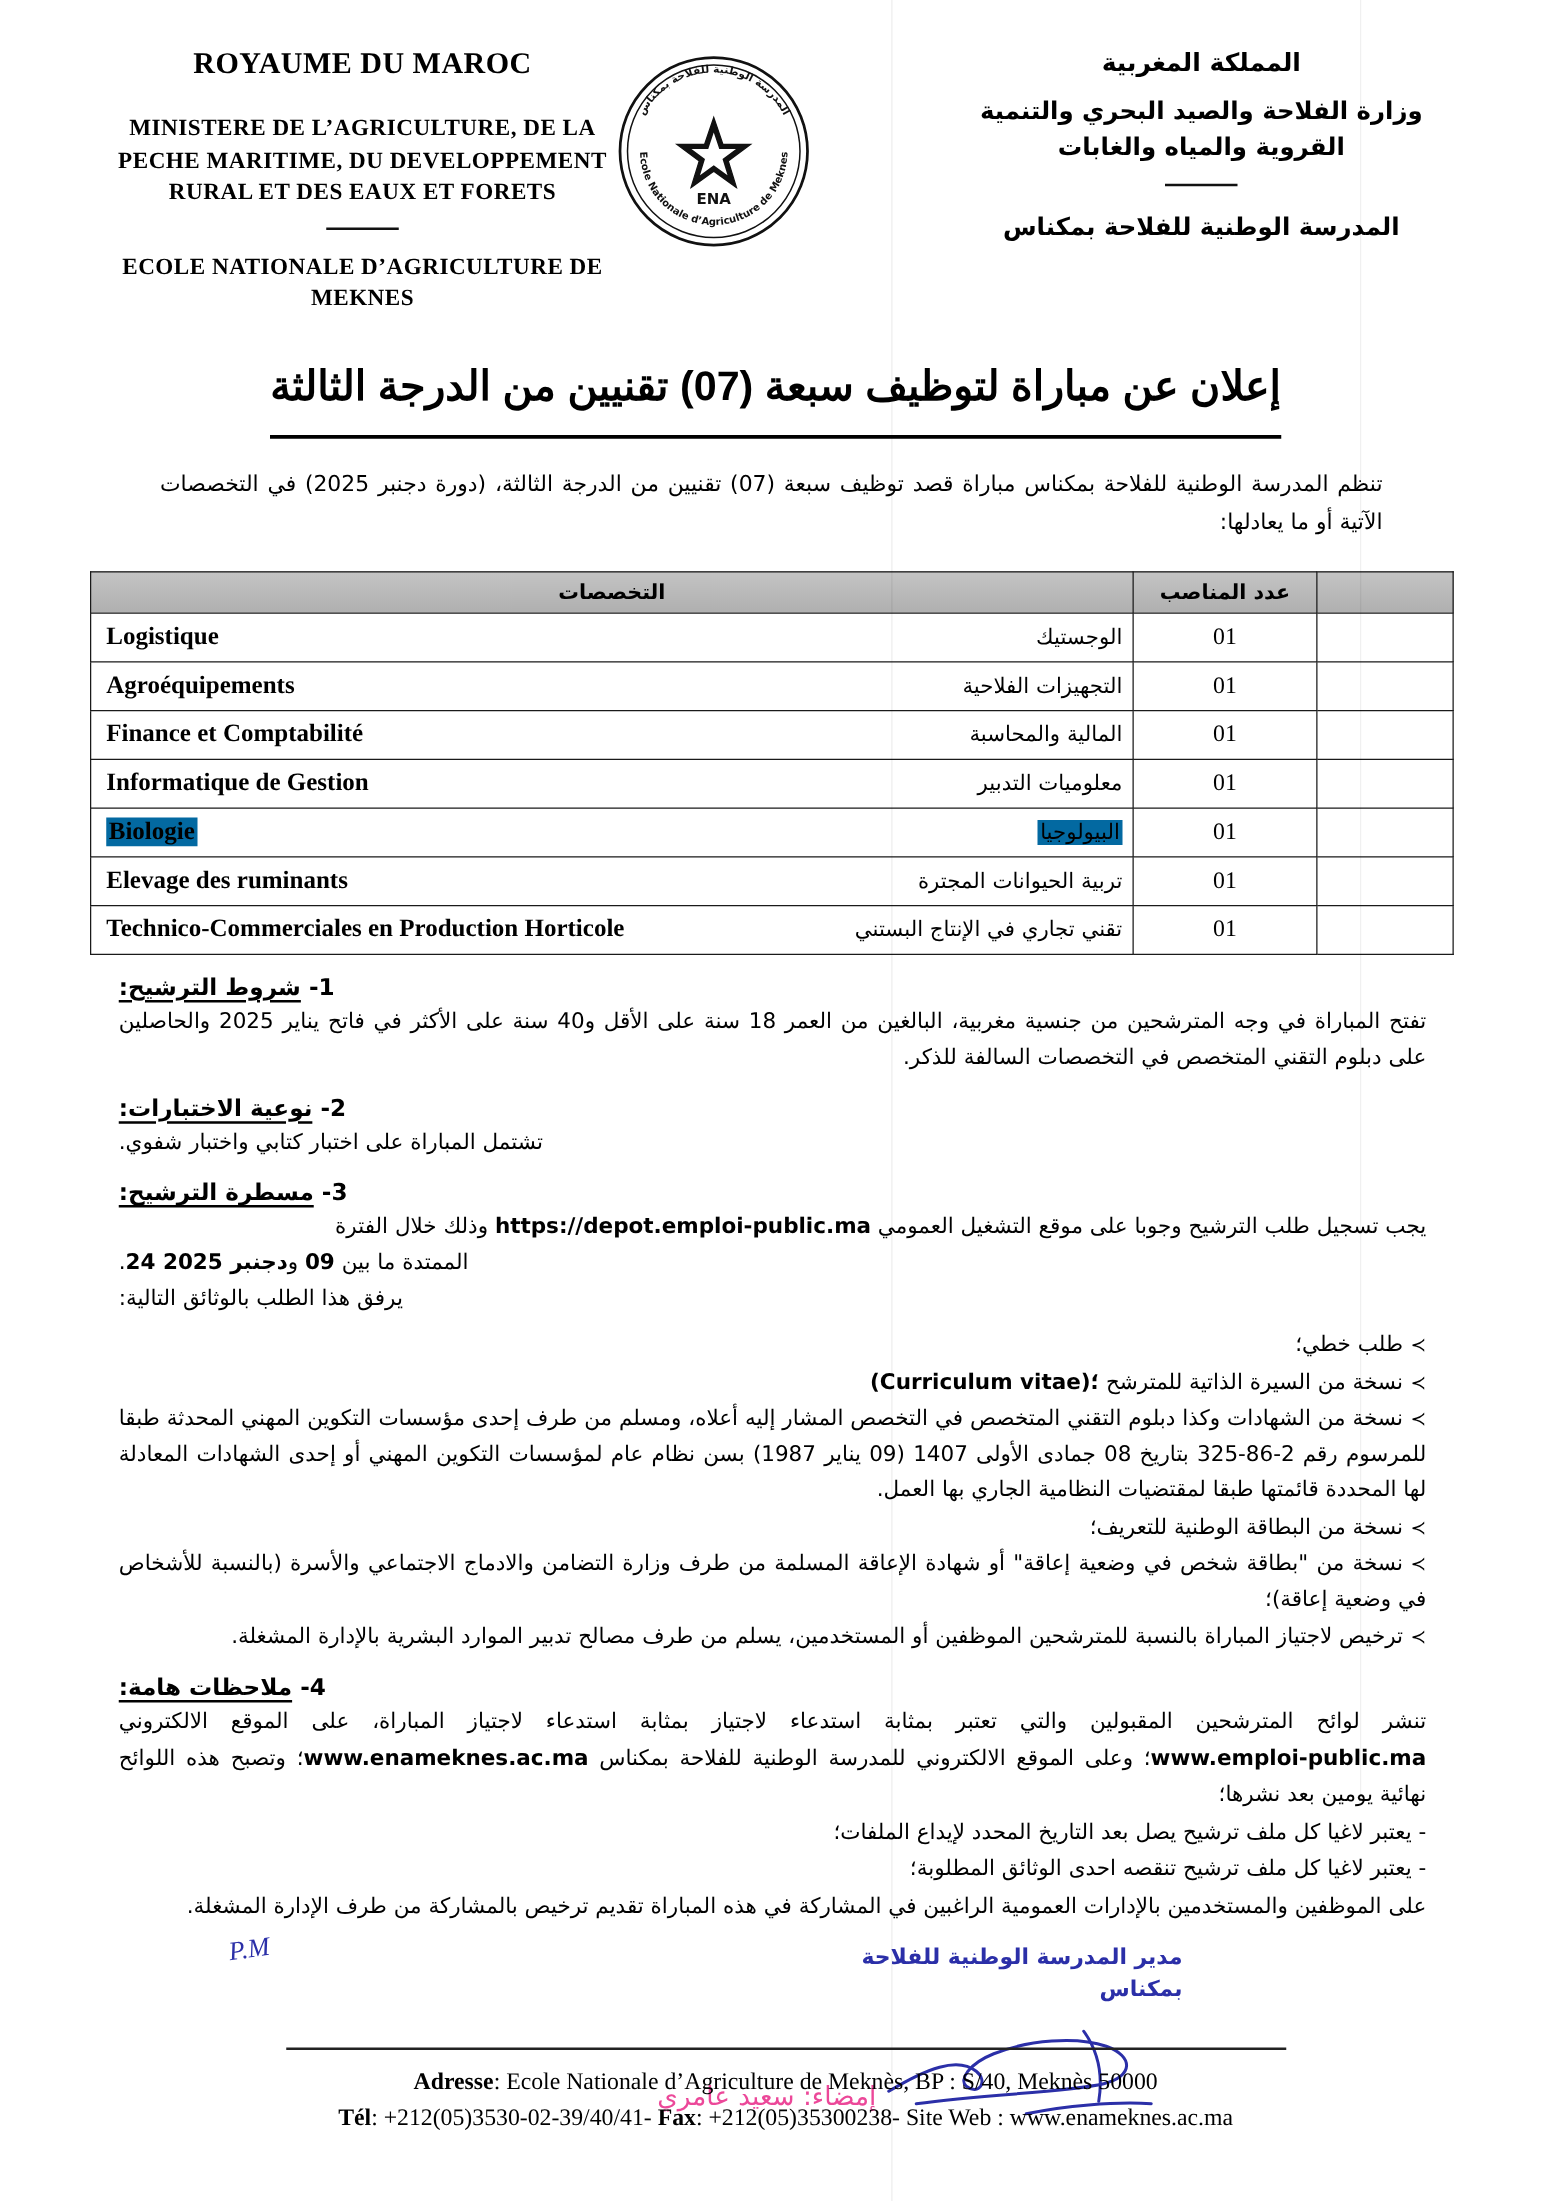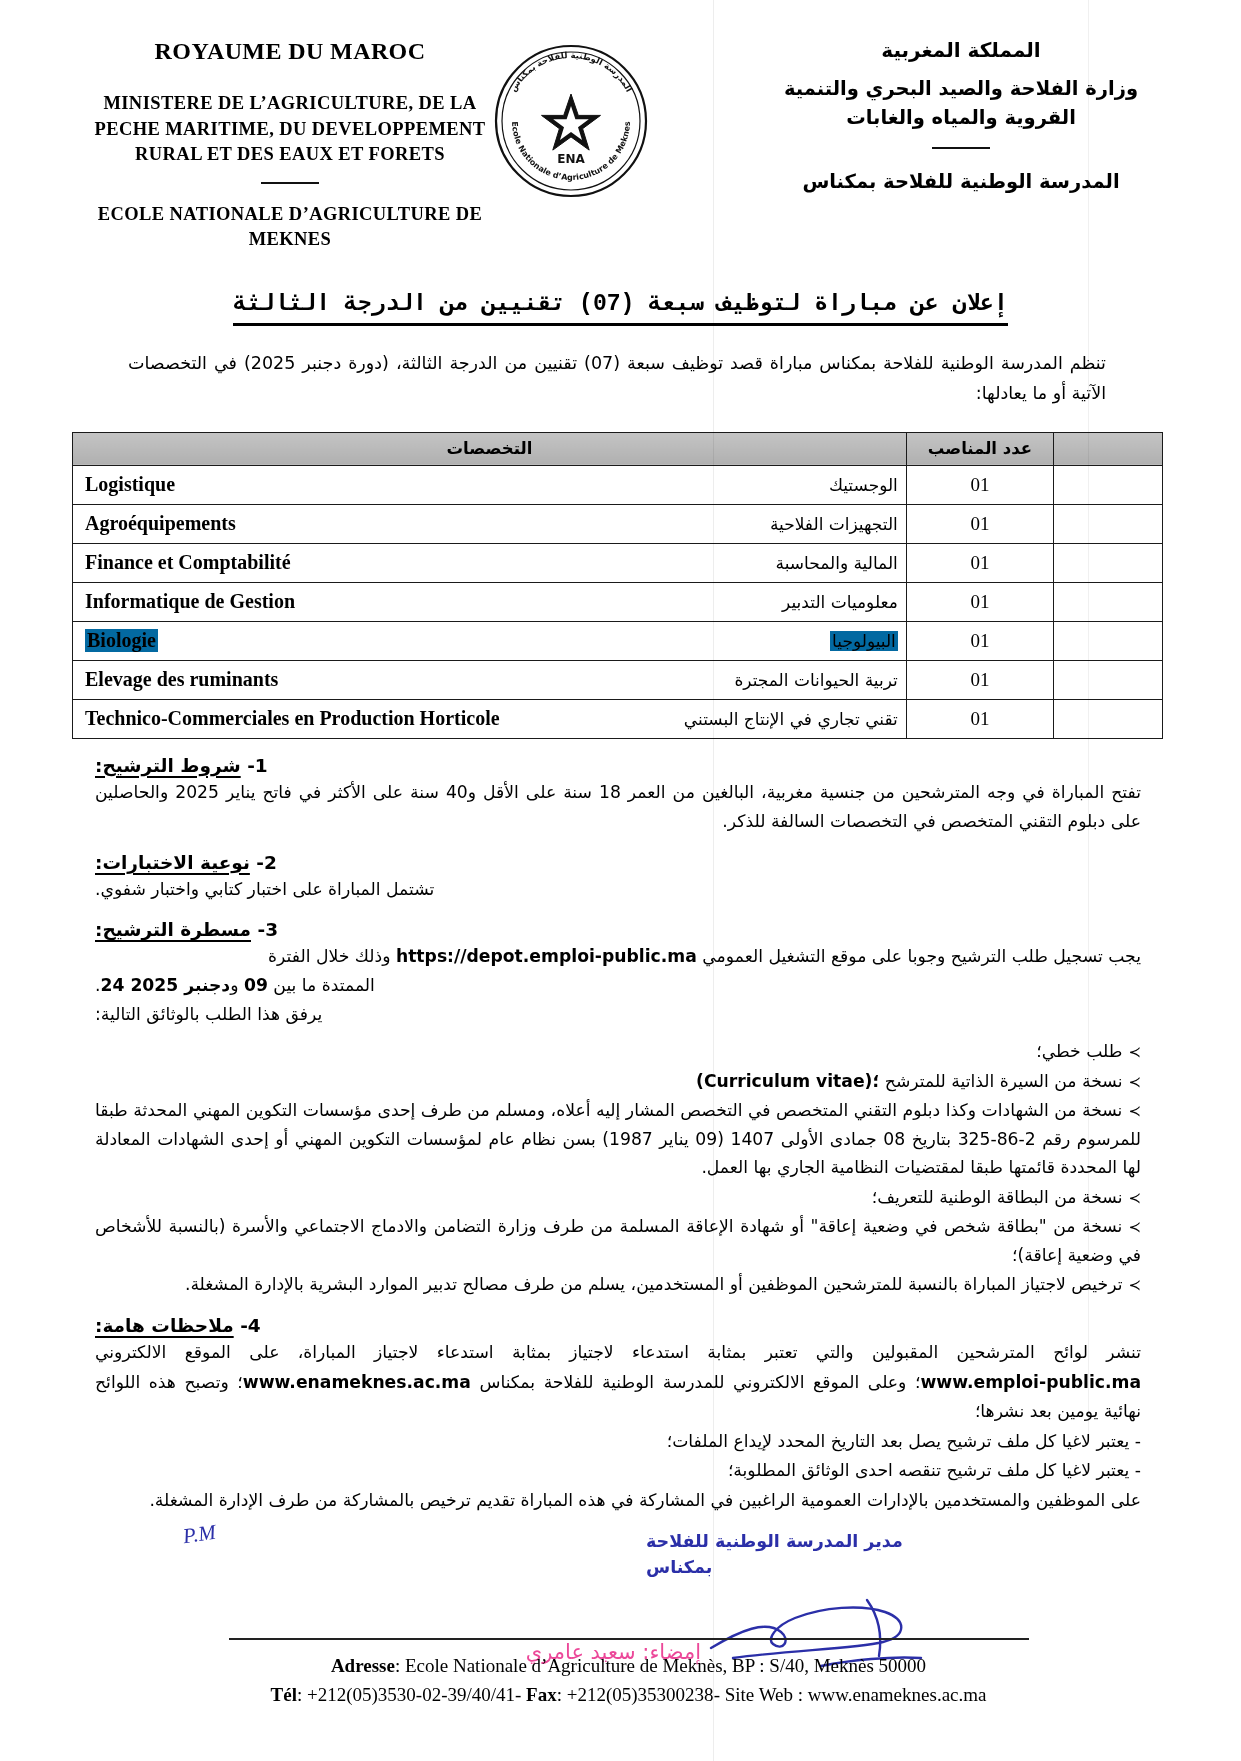--- a/index.html
+++ b/index.html
@@ -107,25 +107,25 @@
   }
 
   
   .title-block {
     text-align: center;
     margin-top: 36px;
     direction: rtl;
   }
   .doc-title {
     display: inline-block;
-    font-family: Liberation Mono, monospace;
-    font-weight: bold;
-    font-size: 23px;
+    font-family: Liberation Sans, sans-serif;
+    font-weight: bold;
+    font-size: 33px;
     border-bottom: 3px solid #000;
-    padding-bottom: 6px;
+    padding-bottom: 20px;
   }
 
   
   .intro {
     direction: rtl;
     text-align: justify;
     font-family: "DejaVu Sans", "Liberation Sans", sans-serif;
     font-size: 17.5px;
     line-height: 1.72;
     margin: 22px 135px 0 128px;
@@ -247,21 +247,21 @@
   .sign-zone {
     position: relative;
     height: 180px;
     margin-top: 6px;
   }
   .sign-title {
     position: absolute;
     right: 195px;
     top: 6px;
     width: 300px;
-    text-align: left;
+    text-align: right;
     direction: rtl;
     font-family: "DejaVu Sans", "Liberation Sans", sans-serif;
     font-weight: bold;
     font-size: 17.5px;
     color: #2b2fa8;
     line-height: 1.5;
   }
   .pm-mark {
     position: absolute;
     left: 88px;

